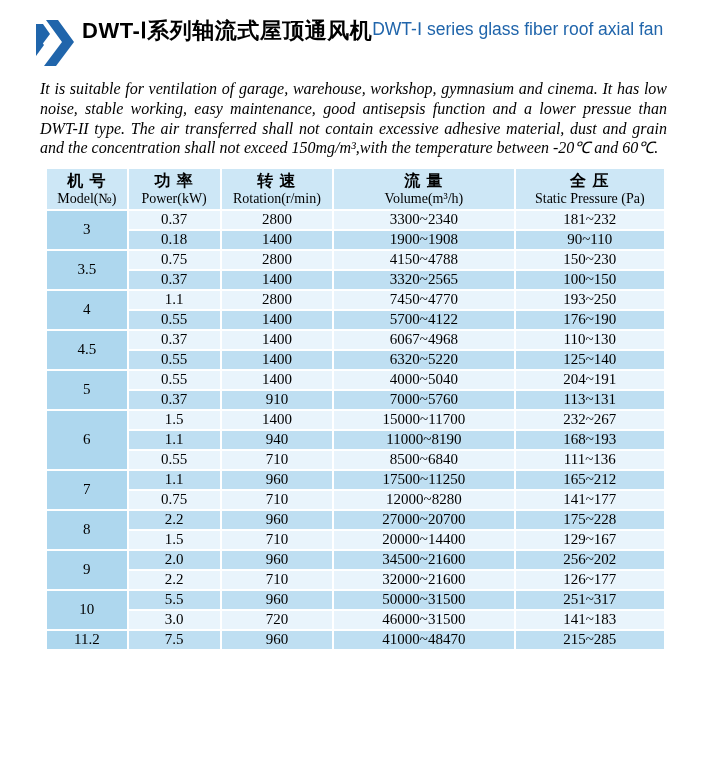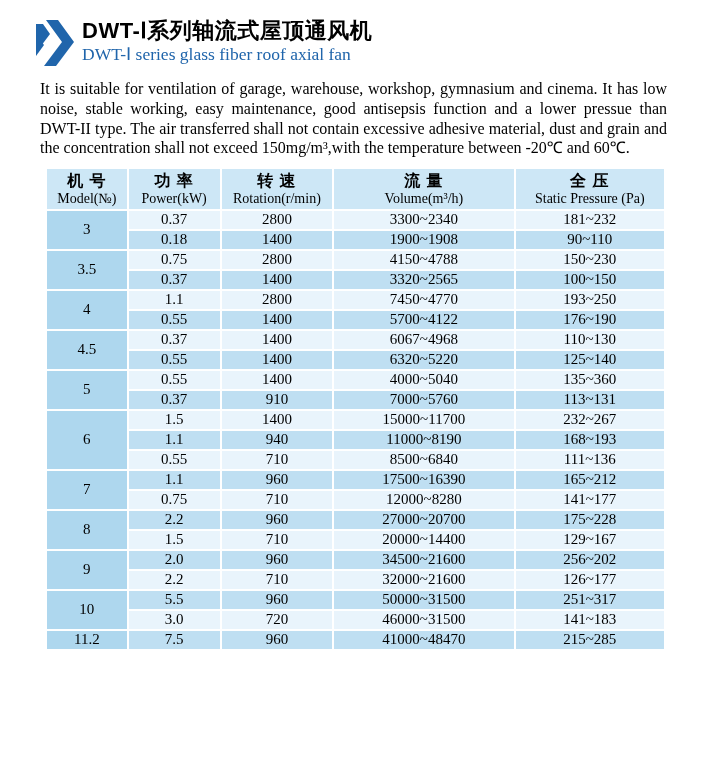--- a/index.html
+++ b/index.html
@@ -6,41 +6,41 @@
   body{
     width:704px;height:783px;overflow:hidden;
     font-family:"Liberation Serif",serif;color:#000;
     position:relative;
   }
   .page{width:704px;height:783px;}
 
   
   .hdr{display:flex;align-items:flex-start;margin:18px 0 0 36px;}
   .chev{width:40px;height:50px;flex:0 0 auto;margin-right:6px;}
-  .titles{display:flex;flex-direction:column;}
+  .titles{display:flex;flex-direction:row;}
   .title-zh{
     font-family:"Liberation Sans",sans-serif;font-weight:bold;
     font-size:22px;line-height:1.15;color:#000;letter-spacing:0.5px;
   }
   .title-en{
-    font-family:Liberation Serif, serif;font-size:17.5px;line-height:1.2;
+    font-family:Liberation Sans, sans-serif;font-size:17.5px;line-height:1.2;
     color:var(--accent);margin-top:1px;
   }
 
   
   .p-zh{
     margin:14px 38px 0 40px;
     font-family:"Liberation Sans",sans-serif;font-weight:bold;
     font-size:16px;line-height:1.64;text-align:justify;text-indent:2em;
     letter-spacing:0.3px;
   }
   .p-en{
     margin:11px 37px 0 40px;
     font-family:"Liberation Serif",serif;
-    font-size:16px;line-height:1.24;text-align:justify;
+    font-size:16px;line-height:1.24;text-align:justify;font-style:italic;
   }
 
   
   table.spec{
     border-collapse:collapse;table-layout:fixed;
     width:621px;margin:9px 0 8px 45px;
   }
   .spec col.c-model{width:13.2%;}
   .spec col.c-power{width:15.0%;}
   .spec col.c-rot{width:18.2%;}
@@ -169,21 +169,21 @@
           <td class="row-dark">0.55</td>
           <td class="row-dark">1400</td>
           <td class="row-dark">6320~5220</td>
           <td class="row-dark">125~140</td>
         </tr>
         <tr>
           <td class="model-cell" rowspan="2">5</td>
           <td class="row-light">0.55</td>
           <td class="row-light">1400</td>
           <td class="row-light">4000~5040</td>
-          <td class="row-light">135~360</td>
+          <td class="row-light">204~191</td>
         </tr>
         <tr>
           <td class="row-dark">0.37</td>
           <td class="row-dark">910</td>
           <td class="row-dark">7000~5760</td>
           <td class="row-dark">113~131</td>
         </tr>
         <tr>
           <td class="model-cell" rowspan="3">6</td>
           <td class="row-light">1.5</td>
@@ -200,21 +200,21 @@
         <tr>
           <td class="row-light">0.55</td>
           <td class="row-light">710</td>
           <td class="row-light">8500~6840</td>
           <td class="row-light">111~136</td>
         </tr>
         <tr>
           <td class="model-cell" rowspan="2">7</td>
           <td class="row-dark">1.1</td>
           <td class="row-dark">960</td>
-          <td class="row-dark">17500~16390</td>
+          <td class="row-dark">17500~11250</td>
           <td class="row-dark">165~212</td>
         </tr>
         <tr>
           <td class="row-light">0.75</td>
           <td class="row-light">710</td>
           <td class="row-light">12000~8280</td>
           <td class="row-light">141~177</td>
         </tr>
         <tr>
           <td class="model-cell" rowspan="2">8</td>

